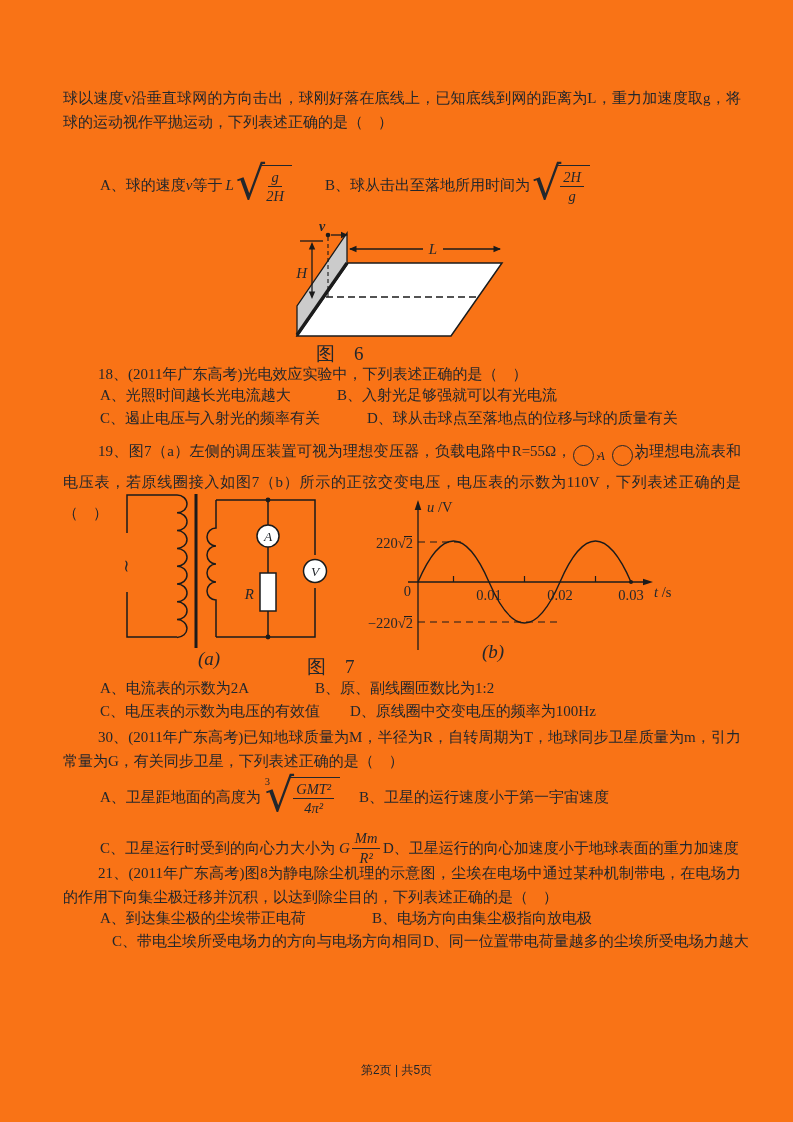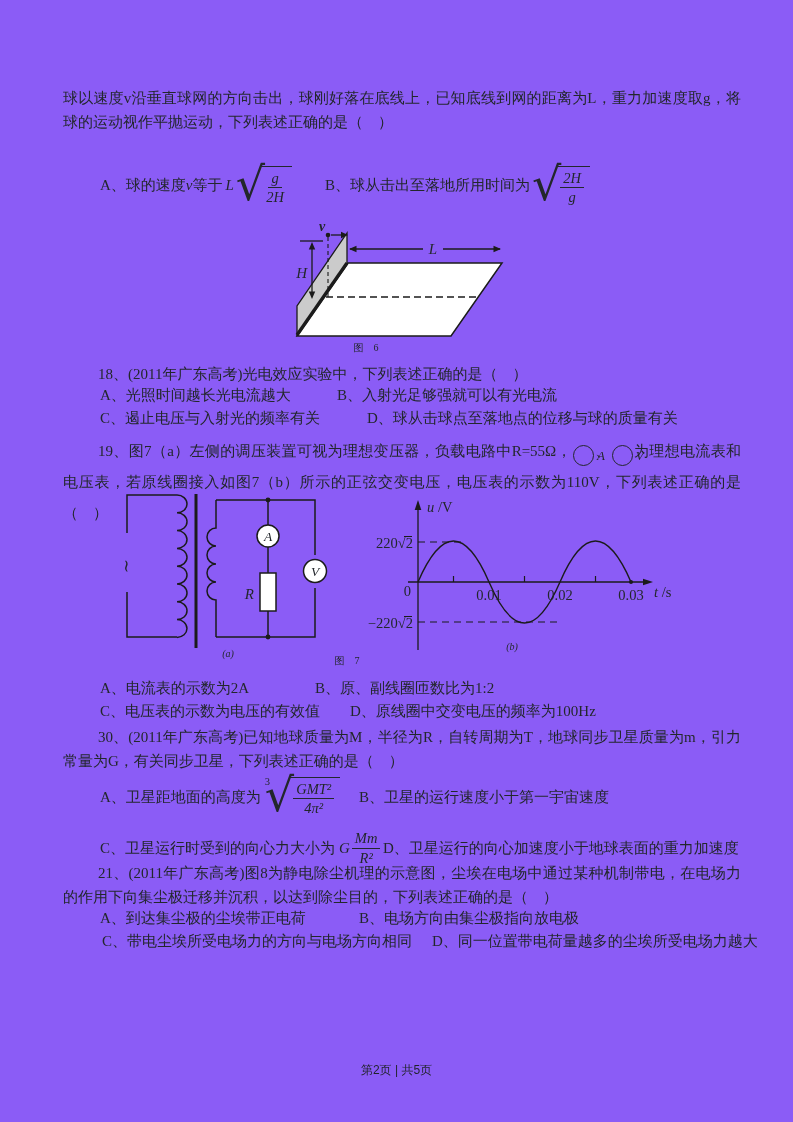--- a/index.html
+++ b/index.html
@@ -1,16 +1,16 @@
 <!DOCTYPE html>
 <html><head>
 <meta charset="utf-8">
 <style>
   html,body{margin:0;padding:0;background:#e8e8e8;}
-  #page{position:relative;width:793px;height:1122px;background:#8b5cf6;margin:0 auto;
+  #page{position:relative;width:793px;height:1122px;background:#f97316;margin:0 auto;
         font-family:"Liberation Serif","DejaVu Serif",serif;color:#23272c;overflow:hidden;}
   .para{position:absolute;left:63px;width:678px;font-size:15px;line-height:24px;text-align:justify;}
   .indent{text-indent:35px;}
   .row{position:absolute;left:100px;display:flex;align-items:center;font-size:15px;}
   .cell{display:flex;align-items:center;white-space:nowrap;}
   .var{font-style:italic;font-family:"Liberation Serif","DejaVu Serif",serif;}
   
   .frac{display:inline-flex;flex-direction:column;align-items:center;text-align:center;
         font-size:14.5px;line-height:1.25;font-style:italic;vertical-align:middle;}
   .frac .num{border-bottom:1.4px solid #23272c;padding:0 3px;}
@@ -19,35 +19,35 @@
   .sqrt{display:inline-flex;align-items:center;position:relative;margin:0 2px;}
   .sqrt .rad{font-size:46px;line-height:0.86;font-family:"DejaVu Serif",serif;
              margin-right:-5px;transform:translateY(-1px);font-style:normal;}
   .sqrt .radicand{border-top:1.5px solid #23272c;padding:2px 6px 0 4px;display:inline-flex;}
   .sqrt .idx{position:absolute;left:2px;top:-1px;font-size:10.5px;font-style:normal;}
   .sqrt.cube{padding-left:2px;}
   
   .meter{display:inline-flex;align-items:center;justify-content:center;width:19px;height:19px;
          border:1.3px solid #23272c;border-radius:50%;font-size:13px;font-style:italic;
          vertical-align:-4px;margin:0 1px;}
-  .figcap{position:absolute;font-size:10px;text-align:center;}
+  .figcap{position:absolute;font-size:19px;}
   .ital{font-style:italic;}
   #footer{position:absolute;top:1062px;left:0;width:100%;text-align:center;font-size:12px;
           color:#1f2329;font-family:"Liberation Sans","DejaVu Sans",sans-serif;}
   svg{position:absolute;overflow:visible;}
   svg text{font-family:"Liberation Serif","DejaVu Serif",serif;fill:#23272c;}
 </style>
 </head>
 <body>
 
 <div id="page">
 
   <div class="para" style="top:86px;">球以速度v沿垂直球网的方向击出，球刚好落在底线上，已知底线到网的距离为L，重力加速度取g，将球的运动视作平抛运动，下列表述正确的是（　）</div>
 
-  <div class="row" style="top:148px;height:58px;align-items:flex-end;">
+  <div class="row" style="top:156px;height:58px;">
     <span class="cell" style="width:225px;">
       <span>A、球的速度</span>
         <span class="var">v</span>
         <span>等于</span>
       <span class="var" style="margin-left:3px;">L</span>
       <span class="sqrt">
           <span class="rad">√</span>
           <span class="radicand">
             <span class="frac">
               <span class="num">g</span>
@@ -194,23 +194,23 @@
       <span class="var" style="margin:0 2px 0 4px;">G</span>
       <span class="frac">
           <span class="num">Mm</span>
           <span class="den">R²</span>
         </span>
     </span>
     <span class="cell">D、卫星运行的向心加速度小于地球表面的重力加速度</span>
   </div>
 
   <div class="para indent" style="top:861px;">21、(2011年广东高考)图8为静电除尘机理的示意图，尘埃在电场中通过某种机制带电，在电场力的作用下向集尘极迁移并沉积，以达到除尘目的，下列表述正确的是（　）</div>
-  <div class="row" style="top:909px;">
+  <div class="row" style="top:909px;gap:13px;">
     <span class="cell" style="width:259px;">A、到达集尘极的尘埃带正电荷</span>
     <span class="cell">B、电场方向由集尘极指向放电极</span>
   </div>
-  <div class="row" style="top:932px;left:102px;gap:19px;">
+  <div class="row" style="top:932px;left:112px;">
     <span class="cell" style="width:311px;">C、带电尘埃所受电场力的方向与电场方向相同</span>
     <span class="cell">D、同一位置带电荷量越多的尘埃所受电场力越大</span>
   </div>
 
   <div id="footer">第2页 | 共5页</div>
 </div>
 
 </body></html>

